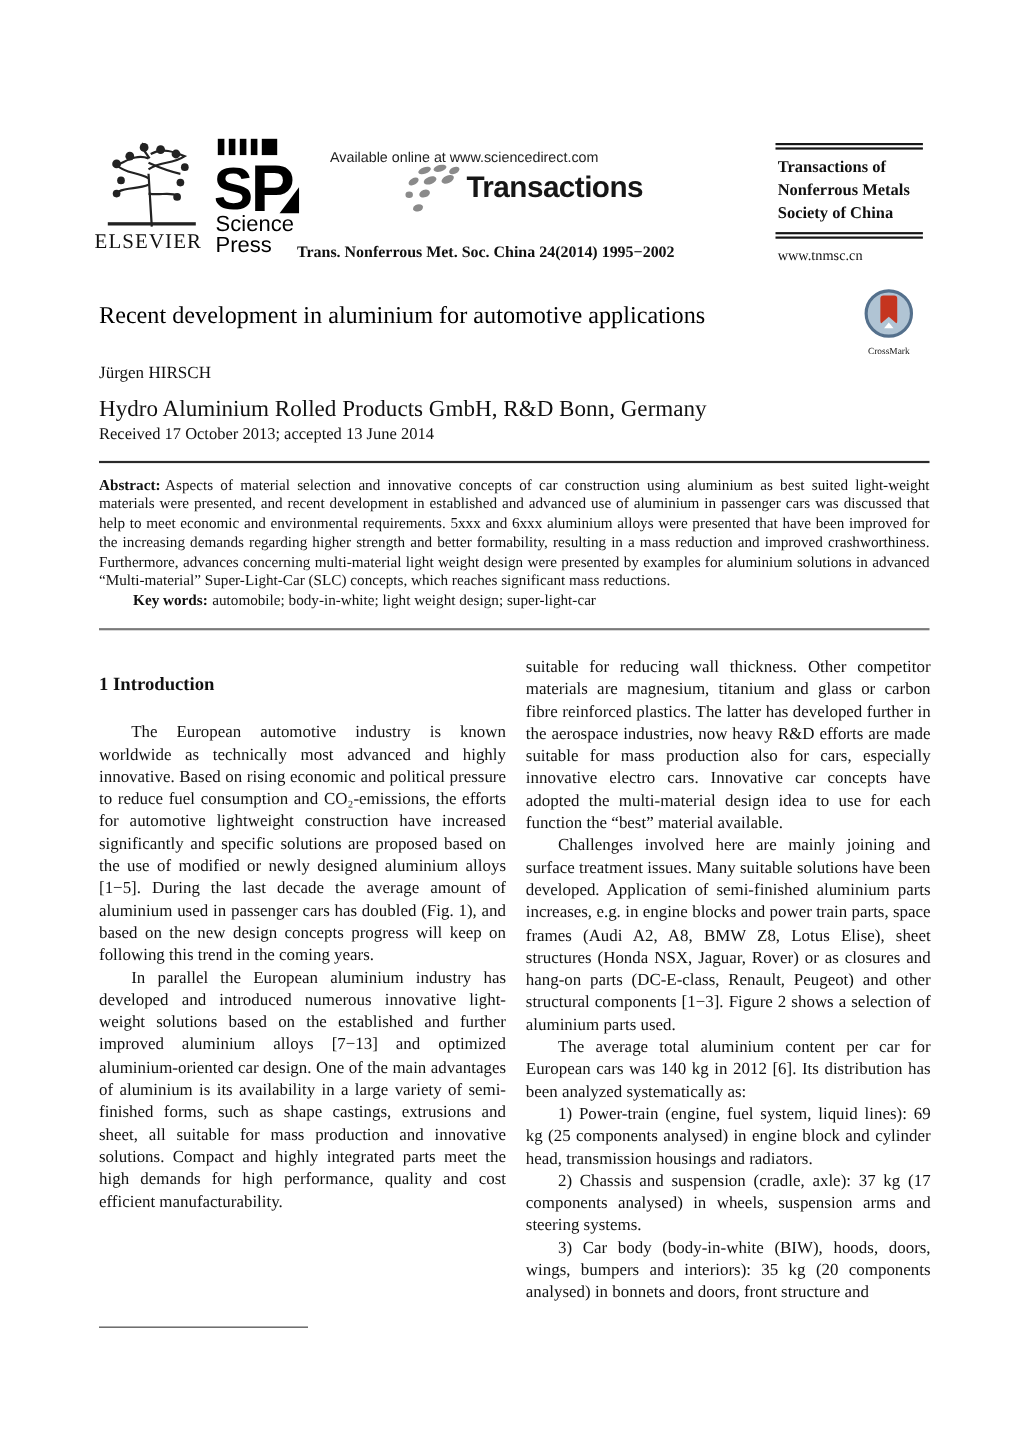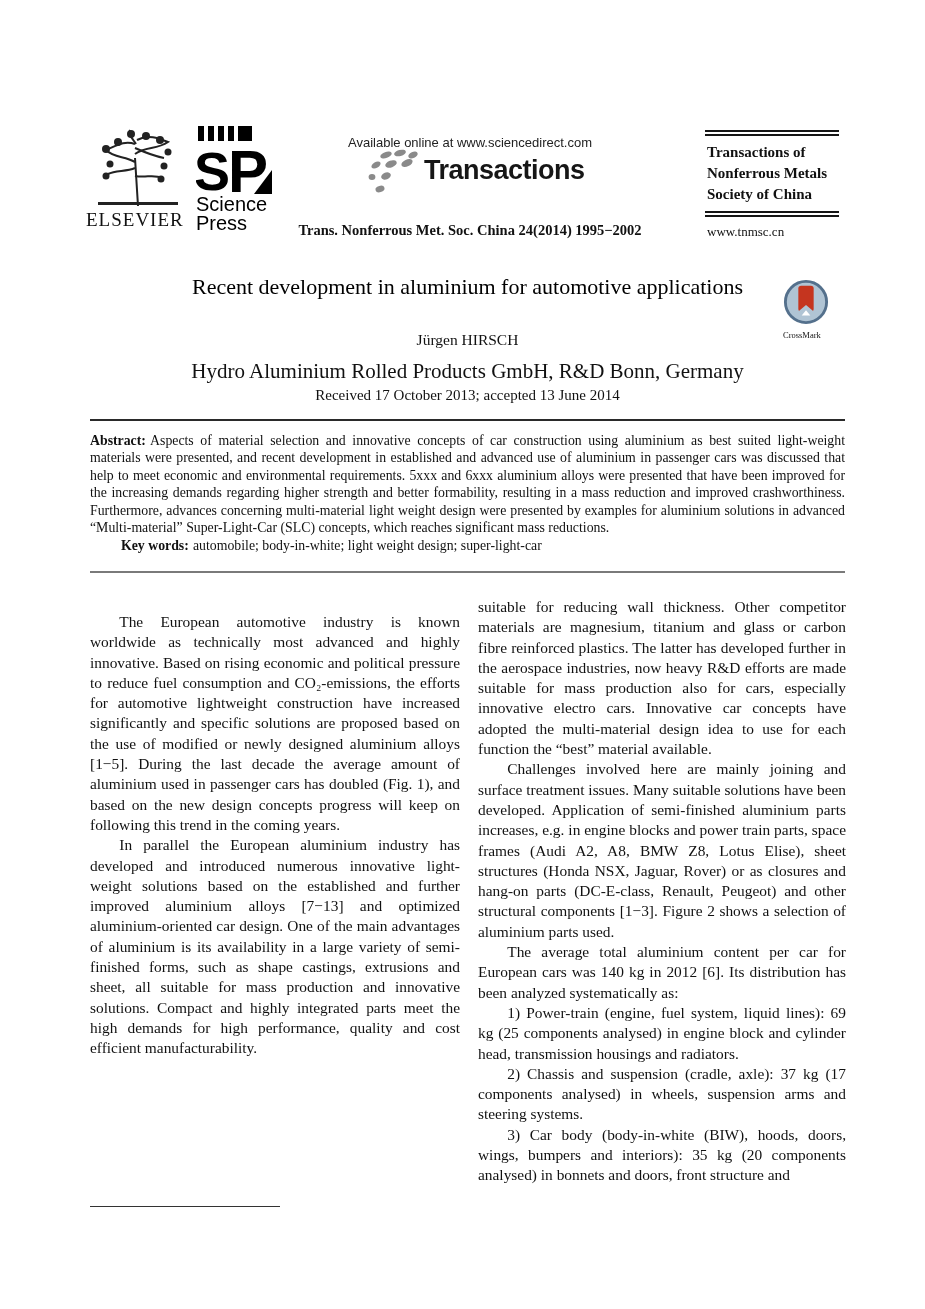--- a/index.html
+++ b/index.html
@@ -3,39 +3,39 @@
 <meta charset="utf-8">
 <style>
   * { margin:0; padding:0; box-sizing:border-box; }
   html,body { background:#ffffff; }
   .page {
     position:relative; width:925px; height:1309px; background:#fff;
     font-family:"Liberation Serif", serif; color:#111; overflow:hidden;
   }
   .abs { position:absolute; }
   .sans { font-family:"Liberation Sans", sans-serif; }
-  .center { text-align:center; }
+  .center { }
   .just { text-align:justify; }
 
   
   .elsevier-wordmark { left:86px; top:209px; width:112px; font-size:19px; letter-spacing:1px; }
   .sp-text { left:196px; top:195px; font-size:20px; line-height:19px; color:#000; }
   .available-online { left:300px; top:135px; width:340px; font-size:13px; color:#222; }
   .sd-logo-row { left:358px; top:149px; width:260px; height:50px; }
   .sd-wordmark { position:absolute; left:66px; top:6px; font-size:27px; font-weight:bold; color:#161616; letter-spacing:-0.5px; }
   .citation { left:270px; top:222px; width:400px; font-size:14.5px;font-weight:bold; }
 
   .journal-block { left:705px; top:130px; width:134px; }
   .double-rule { height:6px; border-top:2px solid #151515; border-bottom:2px solid #151515; }
   .journal-name { font-size:15px; font-weight:bold; line-height:21px; padding:6px 0 6px 2px; }
   .journal-url { font-size:13px; padding:7px 0 0 2px; }
 
   
   .title { left:90px; top:274px; width:755px; font-size:22px; color:#000000; }
-  .crossmark { left:783px; top:279px; width:50px; text-align:left; cursor:pointer; }
+  .crossmark { left:783px; top:262px; width:50px; text-align:center; cursor:pointer; }
   .crossmark-caption { font-size:8.5px; margin-top:1px; font-family:"Liberation Serif",serif; }
   .author { left:90px; top:331px; width:755px; font-size:15.5px; }
   .affiliation { left:90px; top:359px; width:755px; font-size:21px; }
   .dates { left:90px; top:387px; width:755px; font-size:15px; }
 
   .rule-1 { left:90px; top:419px; width:755px; height:0; border-top:2px solid #2a2a2a; }
   .rule-2 { left:90px; top:571px; width:755px; height:0; border-top:2px solid #7a7a7a; }
 
   
   .abstract { left:90px; top:432px; width:755px; font-size:13.8px; line-height:17.4px; }
@@ -157,20 +157,21 @@
       <span class="inline-label">Abstract:</span><span>Aspects of material selection and innovative concepts of car construction using aluminium as best suited light-weight materials were presented, and recent development in established and advanced use of aluminium in passenger cars was discussed that help to meet economic and environmental requirements. 5xxx and 6xxx aluminium alloys were presented that have been improved for the increasing demands regarding higher strength and better formability, resulting in a mass reduction and improved crashworthiness. Furthermore, advances concerning multi-material light weight design were presented by examples for aluminium solutions in advanced “Multi-material” Super-Light-Car (SLC) concepts, which reaches significant mass reductions.</span>
     </div>
     <div class="keywords-line">
       <span class="inline-label">Key words:</span><span>automobile; body-in-white; light weight design; super-light-car</span>
     </div>
   </div>
 
   <div class="abs rule-2"></div>
 
   <div class="abs just col col-left">
+    <div class="sec-heading">1 Introduction</div>
     <p class="para">The European automotive industry is known worldwide as technically most advanced and highly innovative. Based on rising economic and political pressure to reduce fuel consumption and CO₂-emissions, the efforts for automotive lightweight construction have increased significantly and specific solutions are proposed based on the use of modified or newly designed aluminium alloys [1−5]. During the last decade the average amount of aluminium used in passenger cars has doubled (Fig. 1), and based on the new design concepts progress will keep on following this trend in the coming years.</p>
     <p class="para">In parallel the European aluminium industry has developed and introduced numerous innovative light-weight solutions based on the established and further improved aluminium alloys [7−13] and optimized aluminium-oriented car design. One of the main advantages of aluminium is its availability in a large variety of semi-finished forms, such as shape castings, extrusions and sheet, all suitable for mass production and innovative solutions. Compact and highly integrated parts meet the high demands for high performance, quality and cost efficient manufacturability.</p>
   </div>
 
   <div class="abs just col col-right">
     <p class="para no-indent">suitable for reducing wall thickness. Other competitor materials are magnesium, titanium and glass or carbon fibre reinforced plastics. The latter has developed further in the aerospace industries, now heavy R&amp;D efforts are made suitable for mass production also for cars, especially innovative electro cars. Innovative car concepts have adopted the multi-material design idea to use for each function the “best” material available.</p>
     <p class="para">Challenges involved here are mainly joining and surface treatment issues. Many suitable solutions have been developed. Application of semi-finished aluminium parts increases, e.g. in engine blocks and power train parts, space frames (Audi A2, A8, BMW Z8, Lotus Elise), sheet structures (Honda NSX, Jaguar, Rover) or as closures and hang-on parts (DC-E-class, Renault, Peugeot) and other structural components [1−3]. Figure 2 shows a selection of aluminium parts used.</p>
     <p class="para">The average total aluminium content per car for European cars was 140 kg in 2012 [6]. Its distribution has been analyzed systematically as:</p>
     <p class="para">1) Power-train (engine, fuel system, liquid lines): 69 kg (25 components analysed) in engine block and cylinder head, transmission housings and radiators.</p>
     <p class="para">2) Chassis and suspension (cradle, axle): 37 kg (17 components analysed) in wheels, suspension arms and steering systems.</p>

